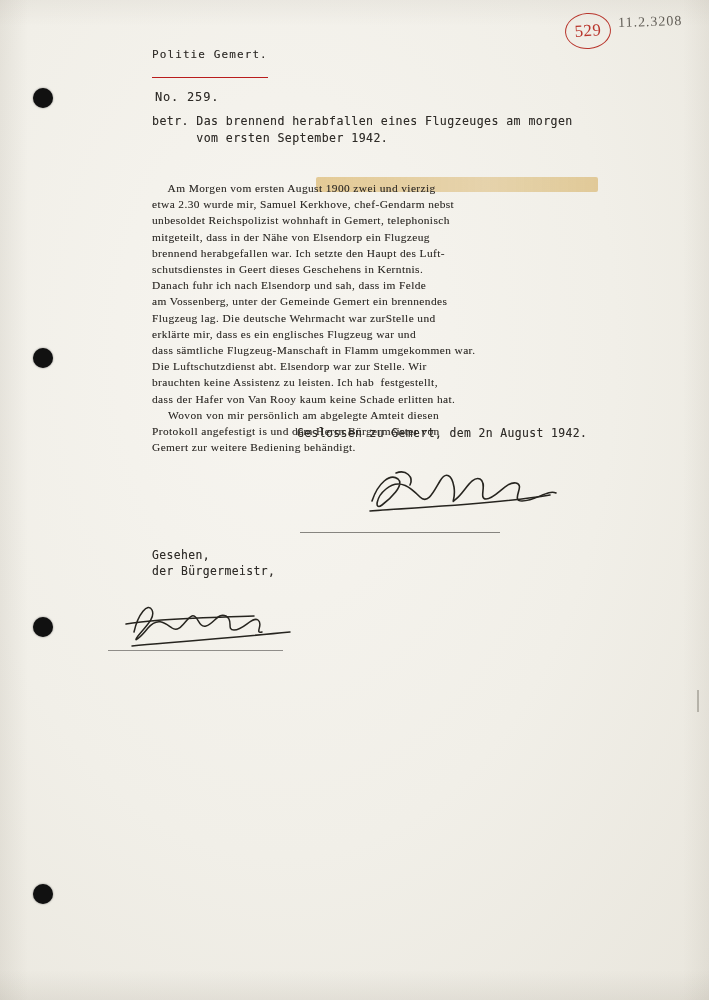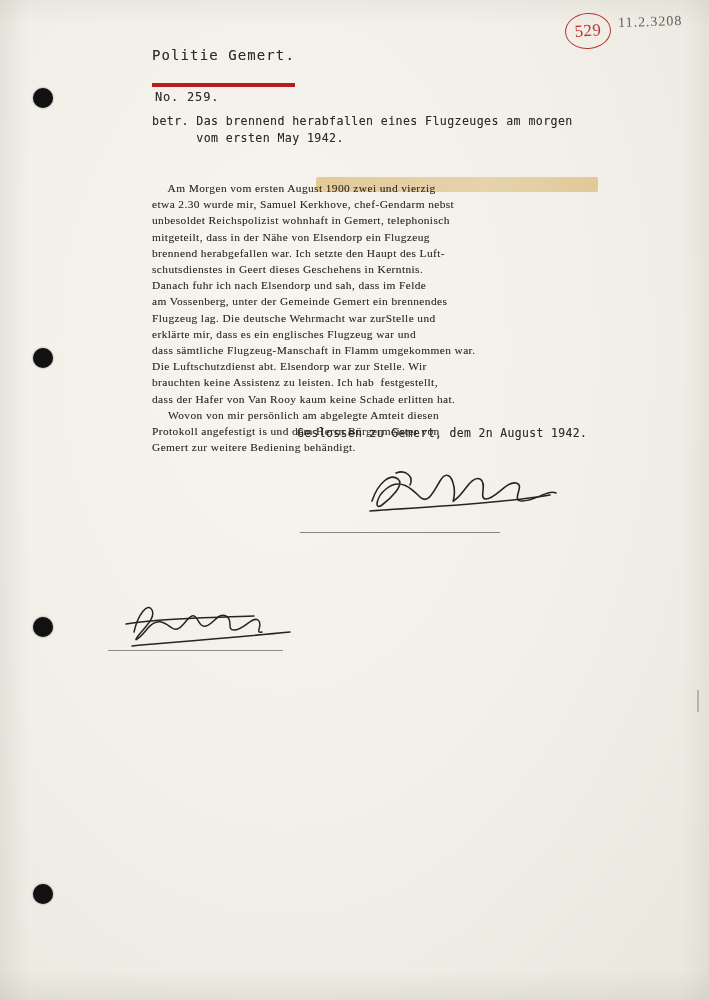--- a/index.html
+++ b/index.html
@@ -78,24 +78,24 @@
     font-family: "DejaVu Sans Mono", monospace;
     font-size: 11.4px;
     line-height: 16.2px;
     letter-spacing: 0.4px;
     white-space: pre;
     text-shadow: 0 0 0.6px rgba(40,38,34,0.35);
   }
   #dept-title {
     left: 152px;
     top: 47px;
-    font-size: 14px;
+    font-size: 11px;
     letter-spacing: 1.1px;
-    border-bottom: 4px solid #b91c1c;
-    padding-bottom: 20px;
+    border-bottom: 1px solid #b91c1c;
+    padding-bottom: 14px;
   }
   #doc-number {
     left: 155px;
     top: 89px;
     font-size: 12px;
     letter-spacing: 0.8px;
   }
   #subject-block {
     left: 152px;
     top: 113px;
@@ -157,21 +157,21 @@
   <div class="punch-hole" style="left:33px; top:348px;"></div>
   <div class="punch-hole" style="left:33px; top:617px;"></div>
   <div class="punch-hole" style="left:33px; top:884px;"></div>
 
   <div id="archive-stamp">529</div>
   <div id="pencil-note">11.2.3208</div>
 
   <div class="typed" id="dept-title">Politie Gemert.</div>
   <div class="typed" id="doc-number">No. 259.</div>
   <div class="typed" id="subject-block">betr. Das brennend herabfallen eines Flugzeuges am morgen
-      vom ersten May 1942.</div>
+      vom ersten September 1942.</div>
 
   <div id="highlight"></div>
   <div class="typed" id="body-block">     Am Morgen vom ersten August 1900 zwei und vierzig
 etwa 2.30 wurde mir, Samuel Kerkhove, chef-Gendarm nebst
 unbesoldet Reichspolizist wohnhaft in Gemert, telephonisch
 mitgeteilt, dass in der Nähe von Elsendorp ein Flugzeug
 brennend herabgefallen war. Ich setzte den Haupt des Luft-
 schutsdienstes in Geert dieses Geschehens in Kerntnis.
 Danach fuhr ich nach Elsendorp und sah, dass im Felde
 am Vossenberg, unter der Gemeinde Gemert ein brennendes
@@ -197,15 +197,17 @@
 
   <svg class="signature" id="sig-mayor" width="200" height="70" viewBox="0 0 200 70">
     <g fill="none" stroke="#26241f" stroke-width="1.5" stroke-linecap="round">
       <path d="M16 44 C20 26, 30 14, 34 22 C38 30, 26 40, 20 48 C14 56, 22 50, 30 40 C40 28, 48 36, 54 40 C62 46, 68 30, 74 28 C80 26, 80 40, 88 38 C96 36, 100 24, 108 28 C116 32, 108 42, 116 42 C126 42, 134 28, 140 32 C146 36, 136 46, 144 44"></path>
       <path d="M8 36 C40 30, 90 30, 136 28"></path>
       <path d="M14 58 C60 54, 110 50, 172 44"></path>
     </g>
   </svg>
   <div class="sig-rule" style="left:108px; top:650px; width:175px; height:1px; opacity:0.5;"></div>
 
+  <div class="typed" id="seen-block">Gesehen,
+der Bürgermeistr,</div>
 
   <div class="edge-mark" style="left:697px; top:690px; width:2px; height:22px;"></div>
 </div>
 
 </body></html>

